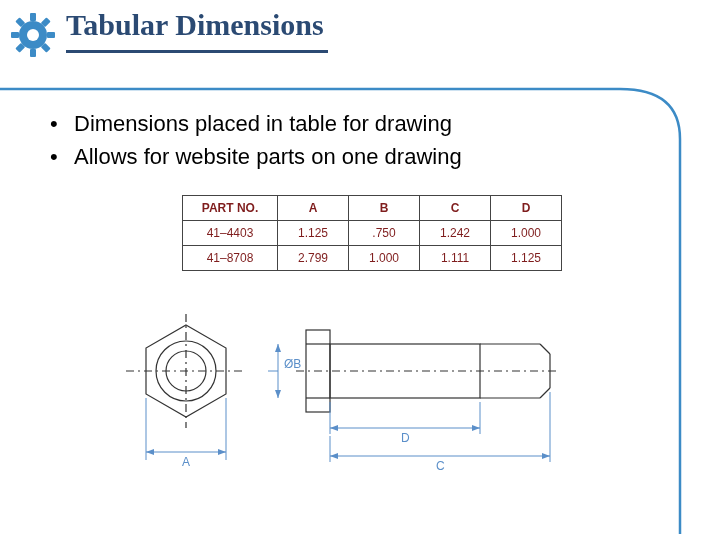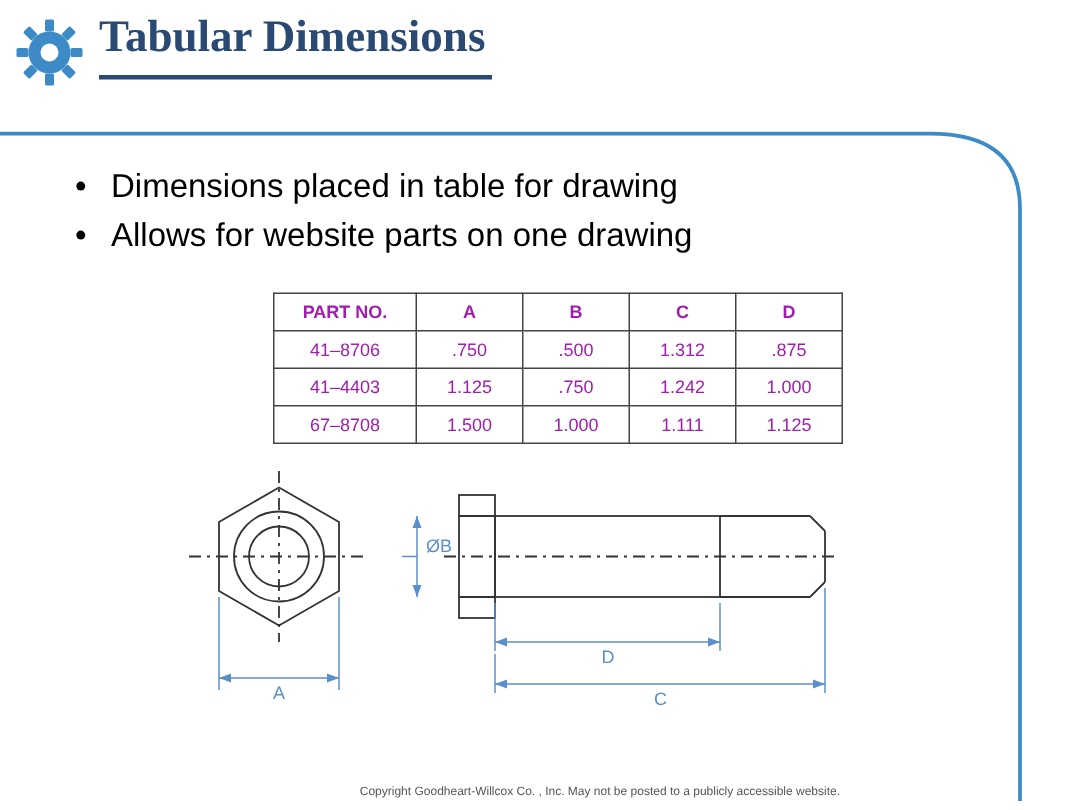--- a/index.html
+++ b/index.html
@@ -68,21 +68,21 @@
     width: 24px;
     text-align: left;
   }
   .dim-table {
     position: absolute;
     top: 195px;
     left: 182px;
     border-collapse: collapse;
     font-family: Arial, Helvetica, sans-serif;
     font-size: 12px;
-    color: #a21caf;
+    color: #7f1d1d;
   }
   .dim-table th, .dim-table td {
     border: 1px solid #444;
     padding: 4px 8px;
     text-align: center;
     min-width: 54px;
     height: 16px;
   }
   .dim-table th {
     font-weight: bold;
@@ -156,36 +156,29 @@
       <tr>
         <th class="partcol">PART NO.</th>
         <th>A</th>
         <th>B</th>
         <th>C</th>
         <th>D</th>
       </tr>
     </thead>
     <tbody>
       <tr>
-        <td class="partcol">41–8706</td>
-        <td>.750</td>
-        <td>.500</td>
-        <td>1.312</td>
-        <td>.875</td>
-      </tr>
-      <tr>
         <td class="partcol">41–4403</td>
         <td>1.125</td>
         <td>.750</td>
         <td>1.242</td>
         <td>1.000</td>
       </tr>
       <tr>
-        <td class="partcol">67–8708</td>
-        <td>1.500</td>
+        <td class="partcol">41–8708</td>
+        <td>2.799</td>
         <td>1.000</td>
         <td>1.111</td>
         <td>1.125</td>
       </tr>
     </tbody>
   </table>
 
   <svg class="drawing-area" viewBox="0 0 480 180">
 
     <g stroke="#333" stroke-width="1.2" fill="none">
@@ -243,15 +236,14 @@
     <g stroke="#5b8fc9" stroke-width="1" fill="none">
       <line x1="212" y1="126" x2="212" y2="152"></line>
       <line x1="432" y1="82" x2="432" y2="152"></line>
       <line x1="212" y1="146" x2="432" y2="146"></line>
       <polygon points="212,146 220,143 220,149" fill="#5b8fc9" stroke="none"></polygon>
       <polygon points="432,146 424,143 424,149" fill="#5b8fc9" stroke="none"></polygon>
     </g>
     <text class="dim-label" x="318" y="160">C</text>
   </svg>
 
-  <div class="footer">Copyright Goodheart-Willcox Co. , Inc.  May not be posted to a publicly accessible website.</div>
 
 </div>
 
 </body></html>

